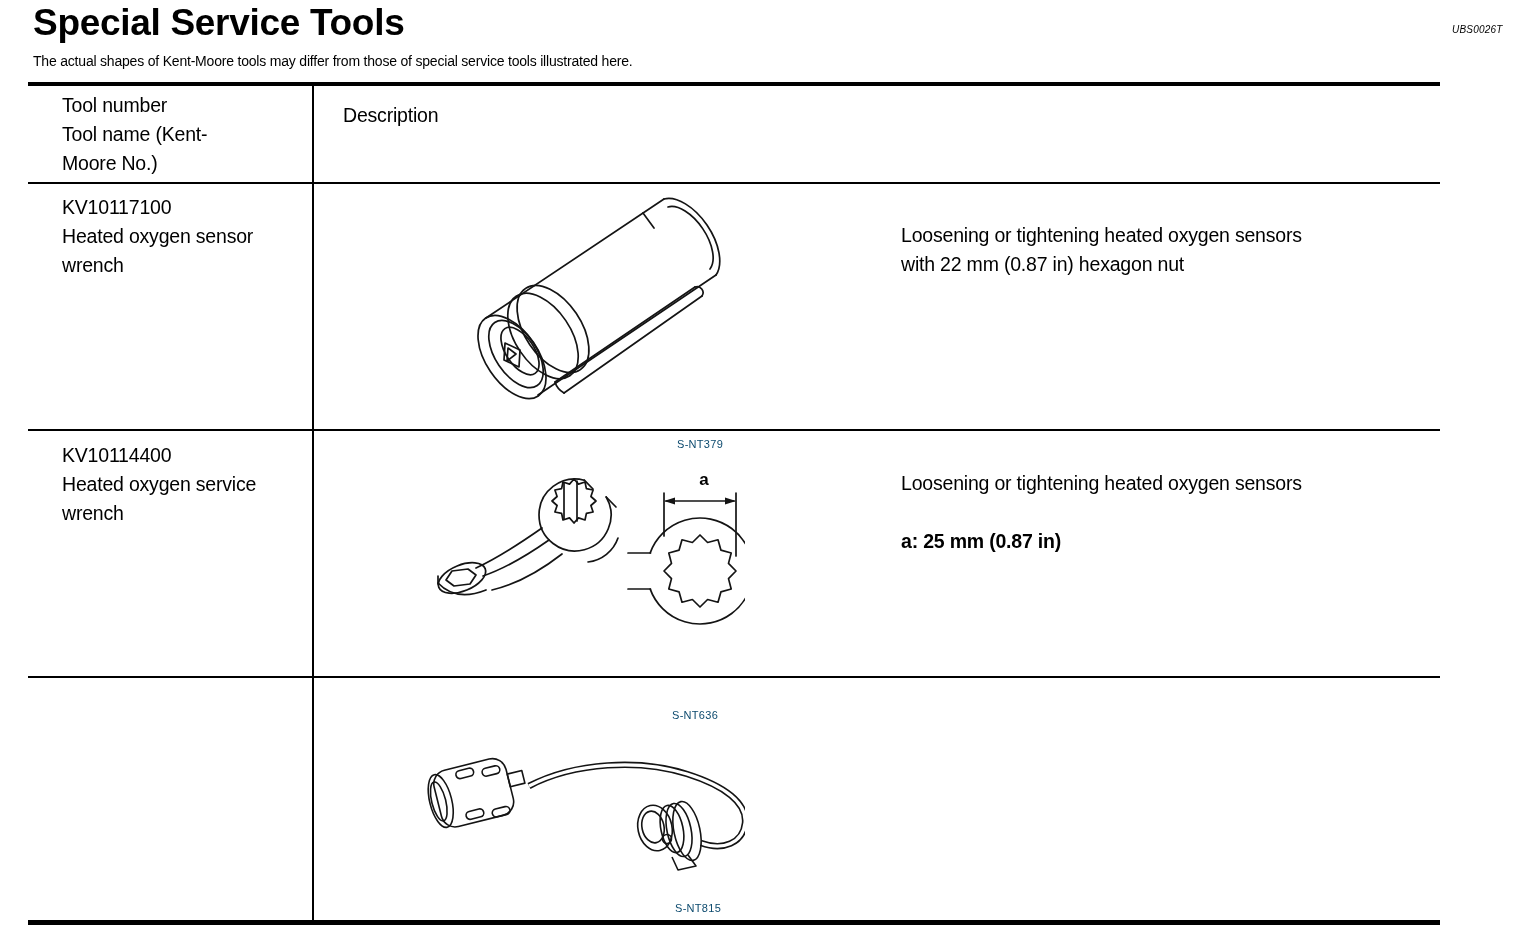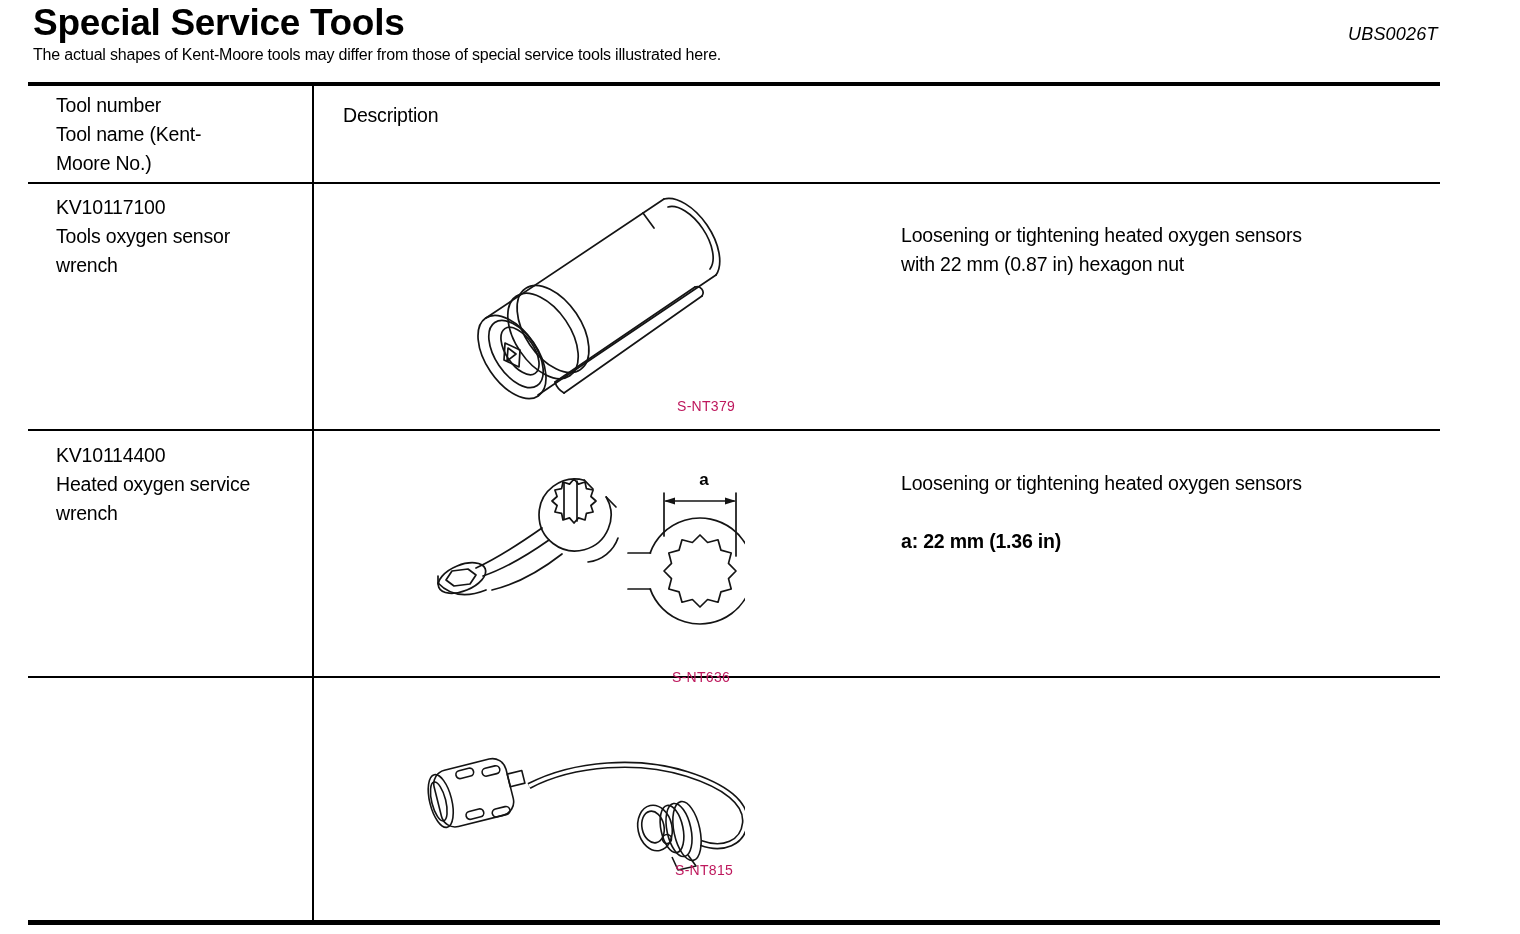--- a/index.html
+++ b/index.html
@@ -6,44 +6,44 @@
   .page {
     position:relative; width:1520px; height:934px; background:#ffffff;
     font-family:"Liberation Sans", sans-serif; color:#000;
     overflow:hidden;
   }
   .title {
     position:absolute; left:33px; top:2px;
     font-size:37px; font-weight:bold; letter-spacing:-0.3px;
   }
   .doc-code {
-    position:absolute; left:1348px; top:24px;
-    font-size:18px; font-style:italic; letter-spacing:0.2px;
+    position:absolute; left:1452px; top:24px;
+    font-size:10px; font-style:italic; letter-spacing:0.2px;
   }
   .note {
-    position:absolute; left:33px; top:46px;
-    font-size:16px; letter-spacing:-0.2px;
+    position:absolute; left:33px; top:53px;
+    font-size:14px; letter-spacing:-0.2px;
   }
   .sst-table {
     position:absolute; left:28px; top:82px; width:1412px; height:843px;
     border-top:4px solid #000; border-bottom:5px solid #000;
     box-sizing:border-box;
   }
   .vline { position:absolute; left:284px; top:0; width:2px; height:834px; background:#000; }
   .hline { position:absolute; left:0; width:1412px; height:2px; background:#000; }
   .cell-text {
     position:absolute; font-size:19.5px; line-height:29px;
     letter-spacing:-0.2px; white-space:pre-line;
   }
-  .col1 { left:28px; width:250px; }
+  .col1 { left:34px; width:250px; }
   .desc { left:873px; width:545px; }
   .bold { font-weight:bold; }
   .fig { position:absolute; }
   .fig-caption {
-    position:absolute; font-size:14px; letter-spacing:0.3px; color:#be185d;
+    position:absolute; font-size:11px; letter-spacing:0.3px; color:#0c4a6e;margin-top:40px;
   }
   .dim-a {
     position:absolute; left:666px; top:384px; width:20px; text-align:center;
     font-size:17px; font-weight:bold;
   }
 </style>
 </head>
 <body>
 
 <div class="page">
@@ -58,21 +58,21 @@
     <div class="hline" style="top:96px"></div>
     <div class="hline" style="top:343px"></div>
     <div class="hline" style="top:590px"></div>
 
     <div class="cell-text col1" style="top:5px">Tool number
 Tool name (Kent-
 Moore No.)</div>
     <div class="cell-text" style="left:315px; top:15px">Description</div>
 
     <div class="cell-text col1" style="top:107px">KV10117100
-Tools oxygen sensor
+Heated oxygen sensor
 wrench</div>
 
     <svg class="fig" style="left:422px; top:111px" width="315" height="225" viewBox="0 0 315 225">
       <g stroke="#141414" stroke-width="1.7" fill="none" stroke-linecap="round" stroke-linejoin="round">
         <line x1="36" y1="121" x2="214" y2="2"></line>
         <line x1="88" y1="198" x2="266" y2="78"></line>
         <path d="M214,2 A26,47 -34 0 1 266,78"></path>
         <path d="M218,10 A20,38 -34 0 1 260,72"></path>
         <line x1="105" y1="185" x2="245" y2="90"></line>
         <line x1="114" y1="196" x2="252" y2="99"></line>
@@ -131,21 +131,21 @@
         <line x1="236" y1="35" x2="304" y2="35"></line>
         <polygon points="234,35 245,31.5 245,38.5" fill="#141414" stroke="none"></polygon>
         <polygon points="306,35 295,31.5 295,38.5" fill="#141414" stroke="none"></polygon>
       </g>
     </svg>
     <span class="dim-a">a</span>
     <span class="fig-caption" style="left:644px; top:583px">S-NT636</span>
 
     <div class="cell-text desc" style="top:354px">
       <div>Loosening or tightening heated oxygen sensors</div>
-      <div class="bold">a: 22 mm (1.36 in)</div>
+      <div class="bold">a: 25 mm (0.87 in)</div>
     </div>
 
 
     <svg class="fig" style="left:397px; top:660px" width="320" height="175" viewBox="0 0 320 175">
       <g stroke="#141414" stroke-width="1.6" fill="none" stroke-linecap="butt" stroke-linejoin="round">
 
         <g transform="rotate(-14 48 48)">
           <rect x="12" y="18" width="74" height="58" rx="14"></rect>
           <ellipse cx="15" cy="47" rx="11" ry="27"></ellipse>
           <ellipse cx="13" cy="47" rx="7" ry="20"></ellipse>

